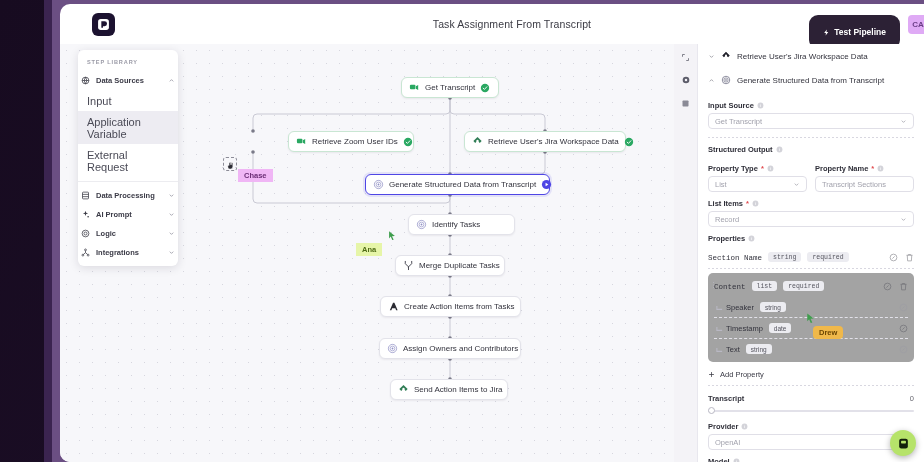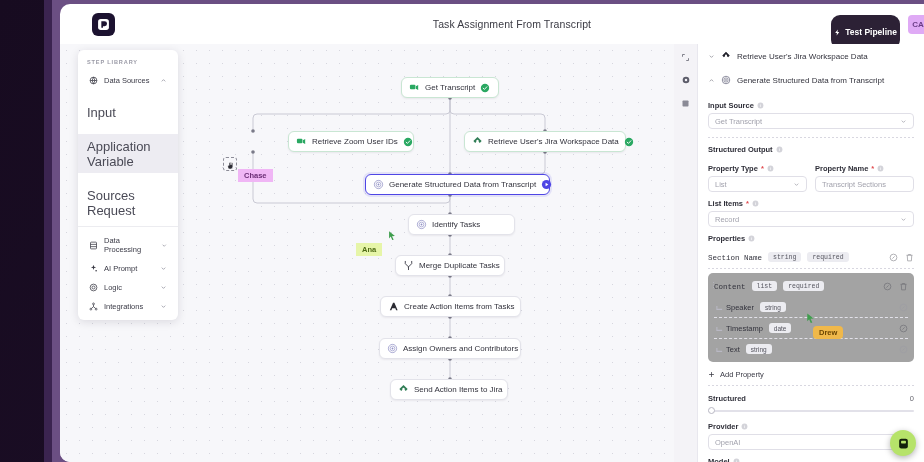--- a/index.html
+++ b/index.html
@@ -24,48 +24,48 @@
             background:#fff; display:flex; align-items:center;margin-left:20px; }
   .logo { position:absolute; left:12px; top:9px; width:23px; height:23px;
           background:#1c1230; border-radius:6px; display:flex;
           align-items:center; justify-content:center; }
   .logo svg { display:block; }
   .app-title { position:absolute; left:0; top:0; width:864px; height:40px;
                display:flex; align-items:center; justify-content:center;
                font-size:10.5px; color:#3b3b44; letter-spacing:.1px; }
   .test-btn { position:absolute; right:44px; top:11px; height:34px;
               background:#2c2135; color:#fff; border-radius:9px;
-              display:flex; align-items:center; gap:4px; padding:0 3px;
+              display:flex; align-items:center; gap:4px; padding:0 14px;
               font-size:8.5px; font-weight:bold; cursor:pointer; }
   .bolt { width:7px; height:9px; display:block; }
   .avatar { position:absolute; right:16px; top:11px; width:20px; height:19px;
             background:#dfaaf5; color:#6a3d86; border-radius:4px;
             display:flex; align-items:center; justify-content:center;
             font-size:8px; font-weight:bold; cursor:pointer; }
 
   
   .canvas { position:absolute; left:0; top:40px; width:614px; height:418px;
             background:#f7f7fa;
             background-image: radial-gradient(#d6d6de 0.9px, transparent 0.9px);
             background-size: 13px 13px; overflow:hidden; }
 
   
   .steplib { position:absolute; left:18px; top:6px; width:100px;
              background:#fff; border-radius:6px;
              box-shadow:0 2px 10px rgba(30,20,50,.13); padding:6px 0 4px;
              font-size:7.5px; color:#3a3a46; }
   .sl-title { padding:3px 9px 6px; font-size:5.6px; letter-spacing:.85px;
               color:#9a9aa6; font-weight:bold; }
-  .sl-group { display:flex; align-items:center; gap:6px; padding:5px 11px;
-              font-weight:normal; font-size:7.5px; cursor:pointer; }
+  .sl-group { display:flex; align-items:center; gap:6px; padding:5px 3px;
+              font-weight:bold; font-size:7.5px; cursor:pointer; }
   .sl-group .gi { width:9px; height:9px; flex:none; display:flex;
                   align-items:center; justify-content:center; }
   .sl-group .chev { margin-left:auto; width:7px; height:7px; color:#8a8a96; }
-  .sl-item { padding:4.5px 9px 4.5px 9px; font-size:13px; color:#4a4a56;
-             cursor:pointer;margin-top:10px; }
+  .sl-item { padding:4.5px 9px 4.5px 9px; font-size:11px; color:#4a4a56;
+             cursor:pointer; }
   .sl-item.sel { background:#edecf2; }
   .sl-sep { height:1px; background:#ececf0; margin:4px 0; }
 
   
   .drag-ghost { position:absolute; left:163px; top:113px; width:14px; height:14px;
                 border:1.2px dashed #7a7a86; border-radius:3px; opacity:.85; }
   .drag-cursor { position:absolute; left:166px; top:116px; width:9px; height:11px; }
 
   
   .node { position:absolute; height:21px; background:#fff;
@@ -339,21 +339,21 @@
                 <path d="M3 12h18M12 3a14 14 0 0 1 0 18a14 14 0 0 1 0-18"></path>
               </svg>
           </span>
           <span>Data Sources</span>
           <svg class="chev" viewBox="0 0 24 24" fill="none" stroke="currentColor" stroke-width="2.5">
               <path d="M6 15l6-6 6 6"></path>
             </svg>
         </div>
         <div class="sl-item">Input</div>
         <div class="sl-item sel">Application Variable</div>
-        <div class="sl-item">Sources Request</div>
+        <div class="sl-item">External Request</div>
 
         <div class="sl-sep"></div>
 
         <div class="sl-group">
           <span class="gi">
             <svg width="9" height="9" viewBox="0 0 24 24" fill="none" stroke="#3b3b46" stroke-width="2">
                 <rect x="4" y="3" width="16" height="18" rx="2"></rect>
                 <path d="M4 9h16M4 15h16"></path>
               </svg>
           </span>
@@ -630,21 +630,21 @@
         <div class="addprop">
           <svg width="7" height="7" viewBox="0 0 24 24" stroke="#3a3a45" stroke-width="2.6" stroke-linecap="round">
               <path d="M12 5v14M5 12h14"></path>
             </svg>
           <span>Add Property</span>
         </div>
 
         <div class="dash" style="margin:0 0 6px"></div>
 
         <div class="temp-row">
-          <span>Structured</span>
+          <span>Transcript</span>
           <span class="temp-val">0</span>
         </div>
         <div class="slider">
           <div class="track"></div>
           <div class="knob"></div>
         </div>
 
         <div class="lbl">
           <span>Provider</span>
           <svg class="info" viewBox="0 0 24 24" fill="#b0b0bb">

